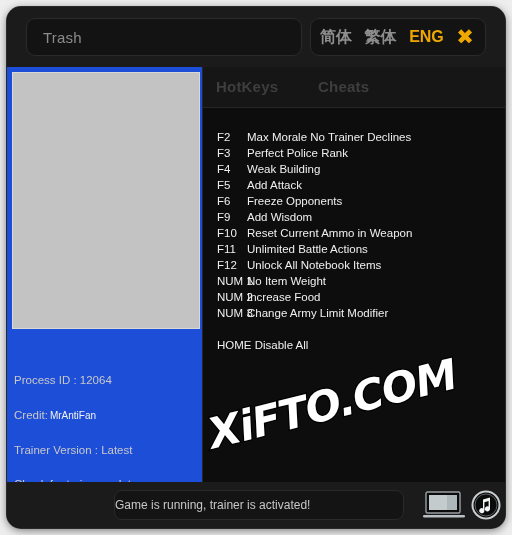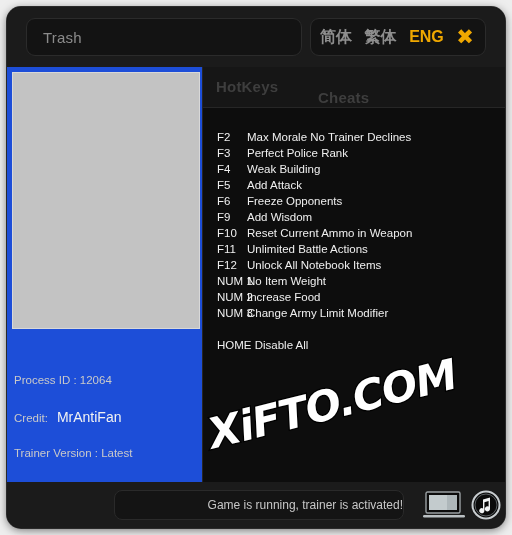--- a/index.html
+++ b/index.html
@@ -117,22 +117,22 @@
     left: 7px;
     top: 307px;
     width: 185px;
     color: #c9c9c9;
     font-size: 11.5px;
     line-height: 1.2;
   }
   .info-line { margin-bottom: 21px; }
   #credit-value {
     color: #f2f2f2;
-    margin-left: 9px;
-    font-size: 14px;
+    margin-left: 2px;
+    font-size: 10px;
   }
   #update-link {
     color: #cfcfcf;
     text-decoration: underline;
     cursor: pointer;
     display: inline-block;
     margin-top: -17px;
   }
 
   
@@ -155,21 +155,21 @@
   .tab {
     position: absolute;
     top: 11px;
     color: #3e3e3e;
     font-size: 15px;
     font-weight: bold;
     cursor: pointer;
     letter-spacing: .2px;
   }
   #tab-hotkeys { left: 13px; }
-  #tab-cheats  { left: 115px; margin-top: 11px; }
+  #tab-cheats  { left: 115px; }
 
   #cheat-list {
     position: absolute;
     left: 0;
     top: 41px;
     width: 302px;
     height: 374px;
     padding-top: 21px;
     box-sizing: border-box;
   }
@@ -216,21 +216,21 @@
     left: 107px;
     top: 8px;
     width: 290px;
     height: 30px;
     background: #141414;
     border: 1px solid #2a2a2a;
     border-radius: 8px;
     box-sizing: border-box;
     display: flex;
     align-items: center;
-    justify-content: flex-end;
+    justify-content: flex-start;
     color: #c7c7c7;
     font-size: 12px;
   }
   #monitor-icon {
     position: absolute;
     left: 416px;
     top: 9px;
     width: 42px;
     height: 29px;
     cursor: pointer;

